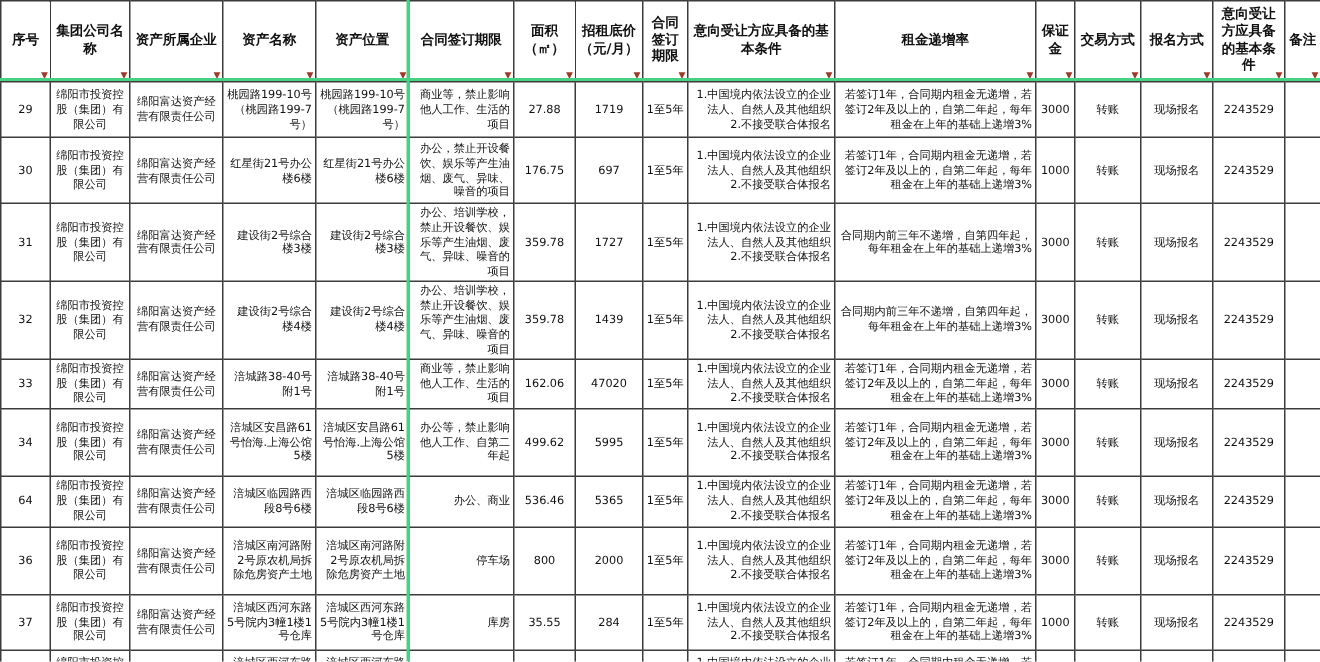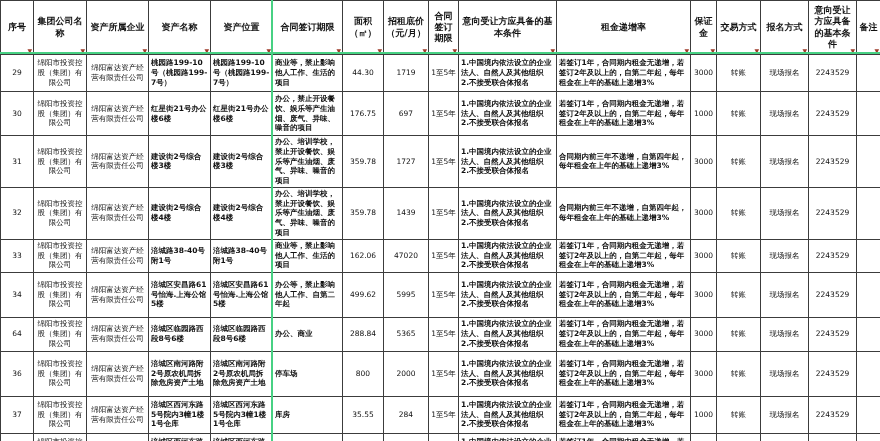--- a/index.html
+++ b/index.html
@@ -5,21 +5,21 @@
   html,body{margin:0;padding:0;width:880px;height:441px;background:#fff;overflow:hidden;
     font-family:"DejaVu Sans","Liberation Sans",sans-serif;}
   #sheet{position:relative;width:880px;height:441px;}
   table{border-collapse:collapse;table-layout:fixed;width:880px;}
   th,td{border:1px solid #3c3c3c;overflow:hidden;vertical-align:middle;
     font-family:"DejaVu Sans","Liberation Sans",sans-serif;color:#111;}
   th{font-size:9px;font-weight:bold;text-align:center;line-height:1.25;
     padding:1px 2px;position:relative;background:#fff;}
   td{font-size:7.5px;line-height:1.3;padding:1px 2px;}
   td.c{text-align:center;}
-  td.l{text-align:left;white-space:pre-line;font-weight:bold;}
+  td.l{text-align:right;white-space:pre-line;}
   .filter-arrow{position:absolute;right:1px;bottom:0;font-size:6px;line-height:6px;
     color:#9c3a28;cursor:pointer;}
   .pane-line-v{position:absolute;top:0;left:271px;width:2px;height:441px;
     background:#47d183;z-index:4;pointer-events:none;}
   .pane-line-h{position:absolute;top:52px;left:0;width:880px;height:2px;
     background:#47d183;z-index:4;pointer-events:none;}
 </style>
 </head>
 <body>
 
@@ -64,21 +64,21 @@
         </tr>
       </thead>
     <tbody id="body">
         <tr style="height: 37px;">
           <td class="c">29</td>
           <td class="c">绵阳市投资控股（集团）有限公司</td>
           <td class="c">绵阳富达资产经营有限责任公司</td>
           <td class="l">桃园路199-10号（桃园路199-7号）</td>
           <td class="l">桃园路199-10号（桃园路199-7号）</td>
           <td class="l">商业等，禁止影响他人工作、生活的项目</td>
-          <td class="c">44.30</td>
+          <td class="c">27.88</td>
           <td class="c">1719</td>
           <td class="c">1至5年</td>
           <td class="l">1.中国境内依法设立的企业法人、自然人及其他组织
 2.不接受联合体报名</td>
           <td class="l">若签订1年，合同期内租金无递增，若签订2年及以上的，自第二年起，每年租金在上年的基础上递增3%</td>
           <td class="c">3000</td>
           <td class="c">转账</td>
           <td class="c">现场报名</td>
           <td class="c">2243529</td>
           <td class="c"></td>
@@ -178,21 +178,21 @@
           <td class="c">2243529</td>
           <td class="c"></td>
         </tr>
         <tr style="height: 34px;">
           <td class="c">64</td>
           <td class="c">绵阳市投资控股（集团）有限公司</td>
           <td class="c">绵阳富达资产经营有限责任公司</td>
           <td class="l">涪城区临园路西段8号6楼</td>
           <td class="l">涪城区临园路西段8号6楼</td>
           <td class="l">办公、商业</td>
-          <td class="c">288.84</td>
+          <td class="c">536.46</td>
           <td class="c">5365</td>
           <td class="c">1至5年</td>
           <td class="l">1.中国境内依法设立的企业法人、自然人及其他组织
 2.不接受联合体报名</td>
           <td class="l">若签订1年，合同期内租金无递增，若签订2年及以上的，自第二年起，每年租金在上年的基础上递增3%</td>
           <td class="c">3000</td>
           <td class="c">转账</td>
           <td class="c">现场报名</td>
           <td class="c">2243529</td>
           <td class="c"></td>

